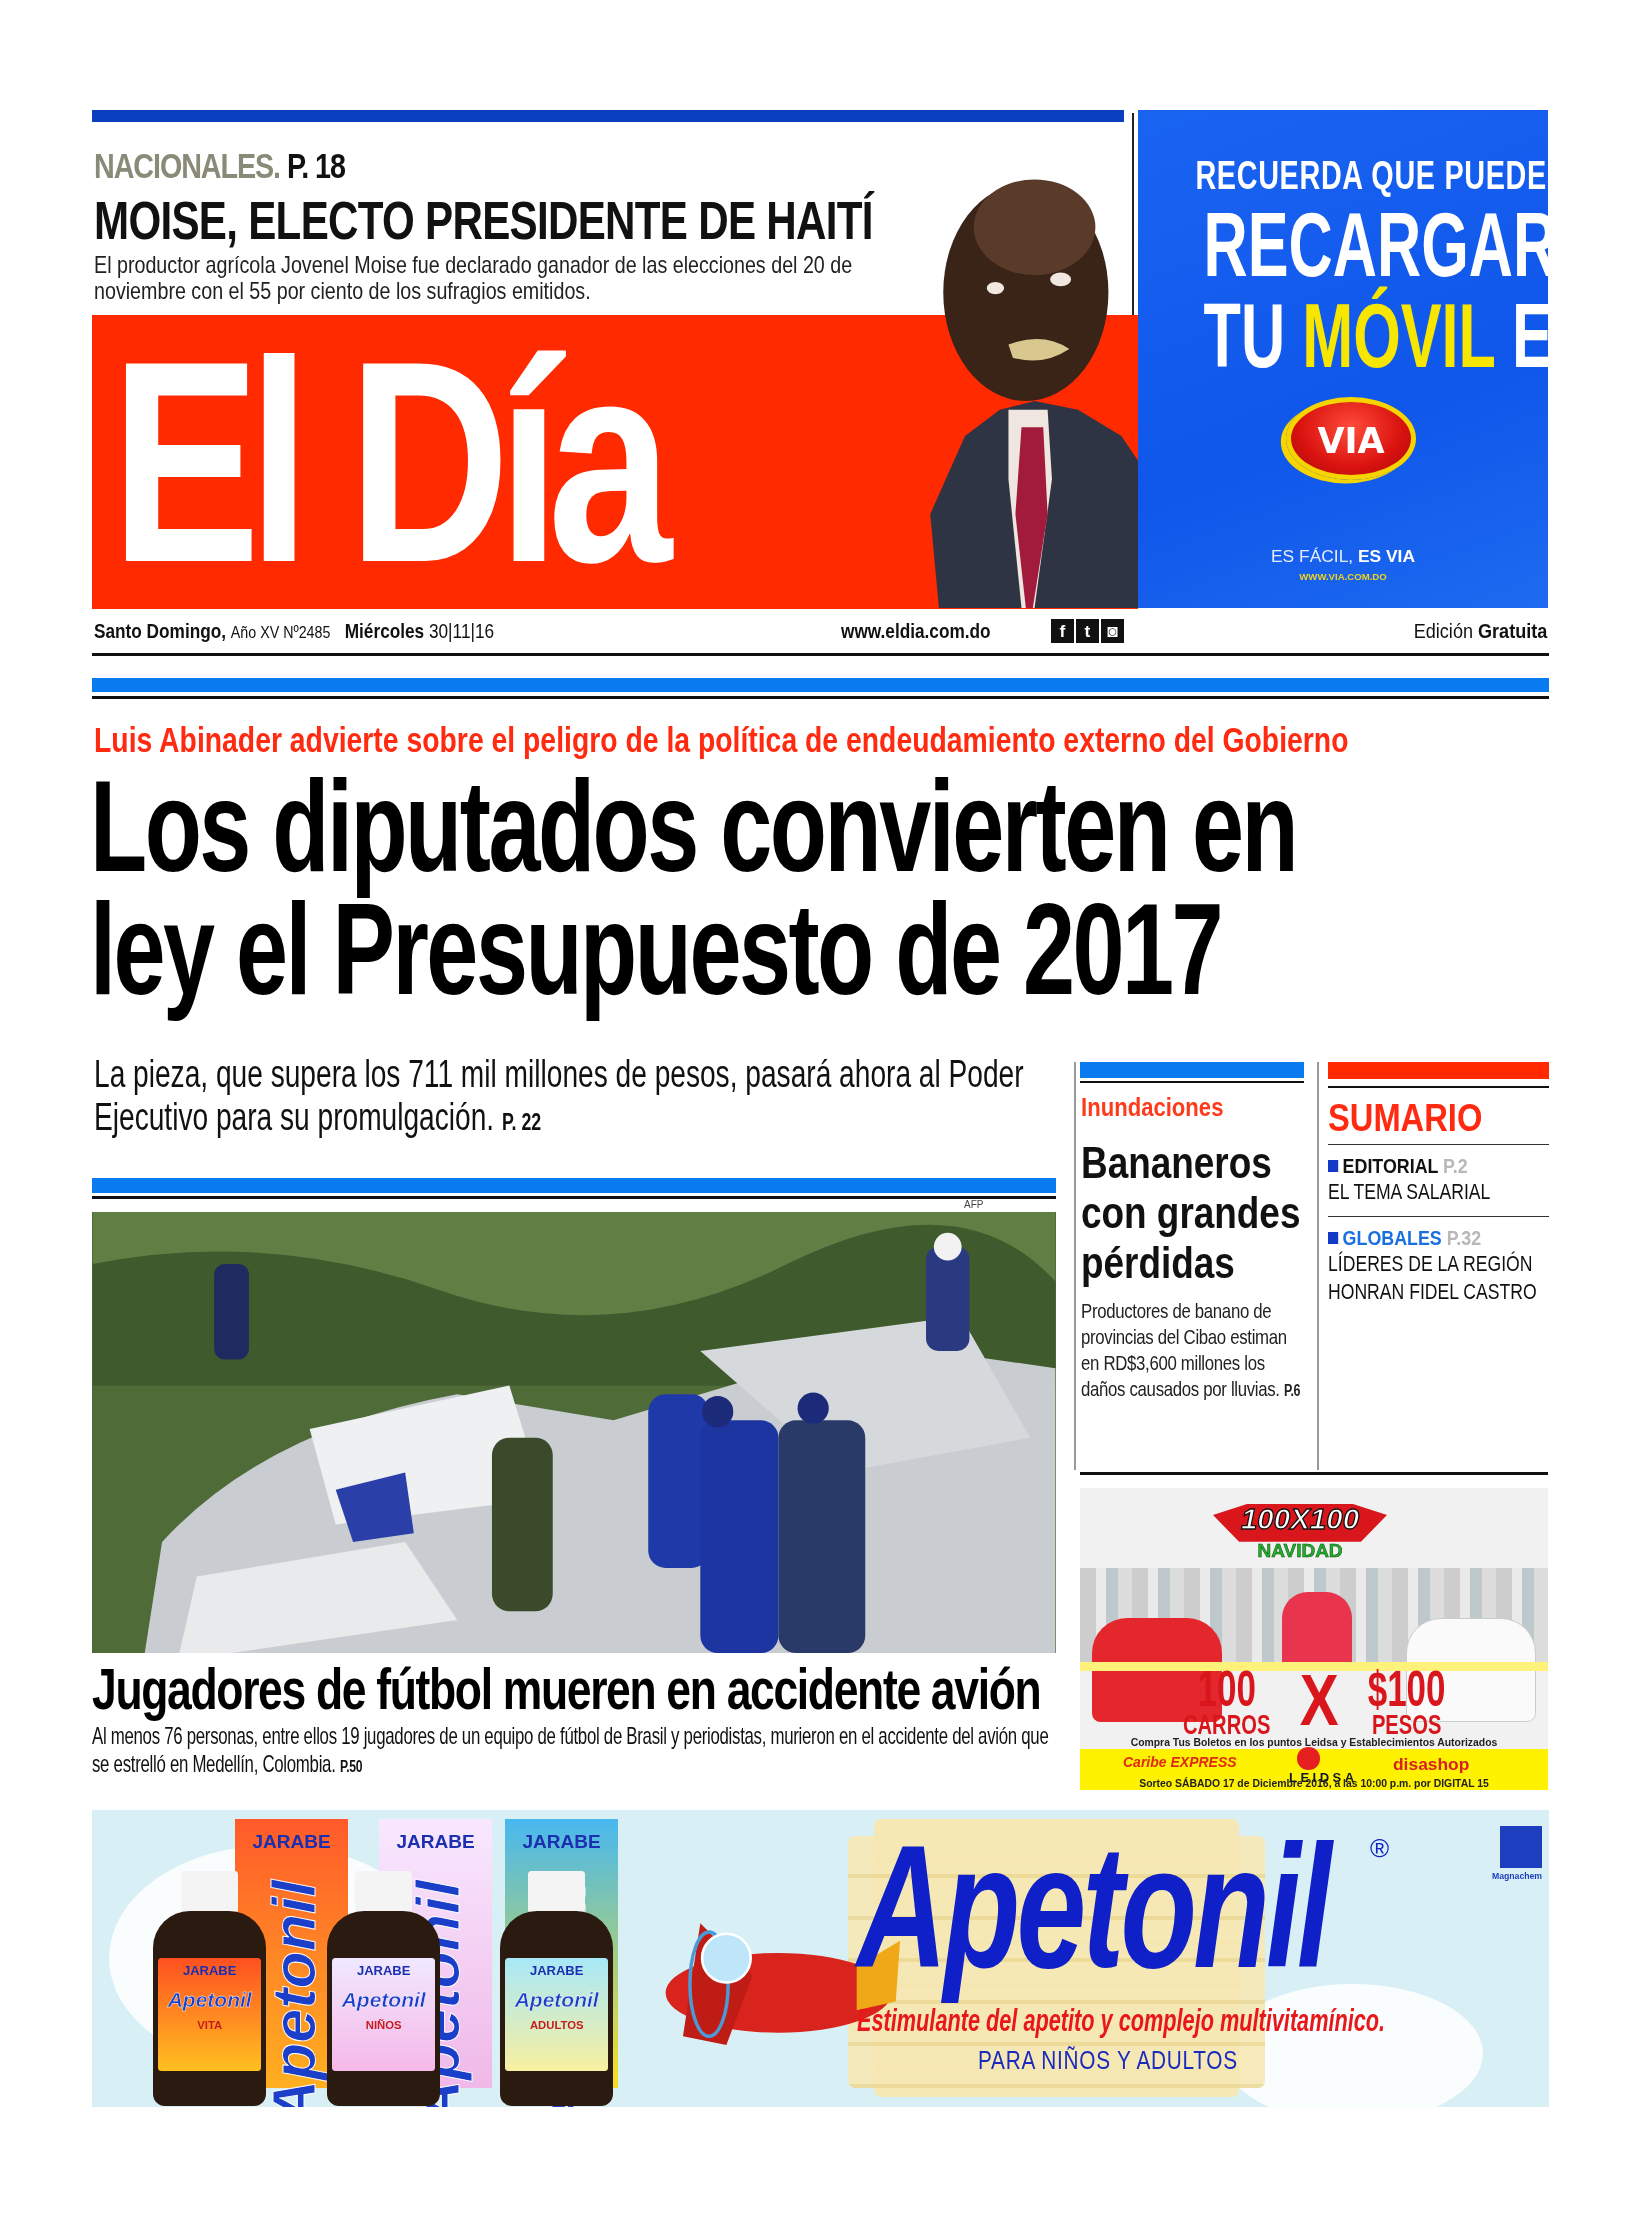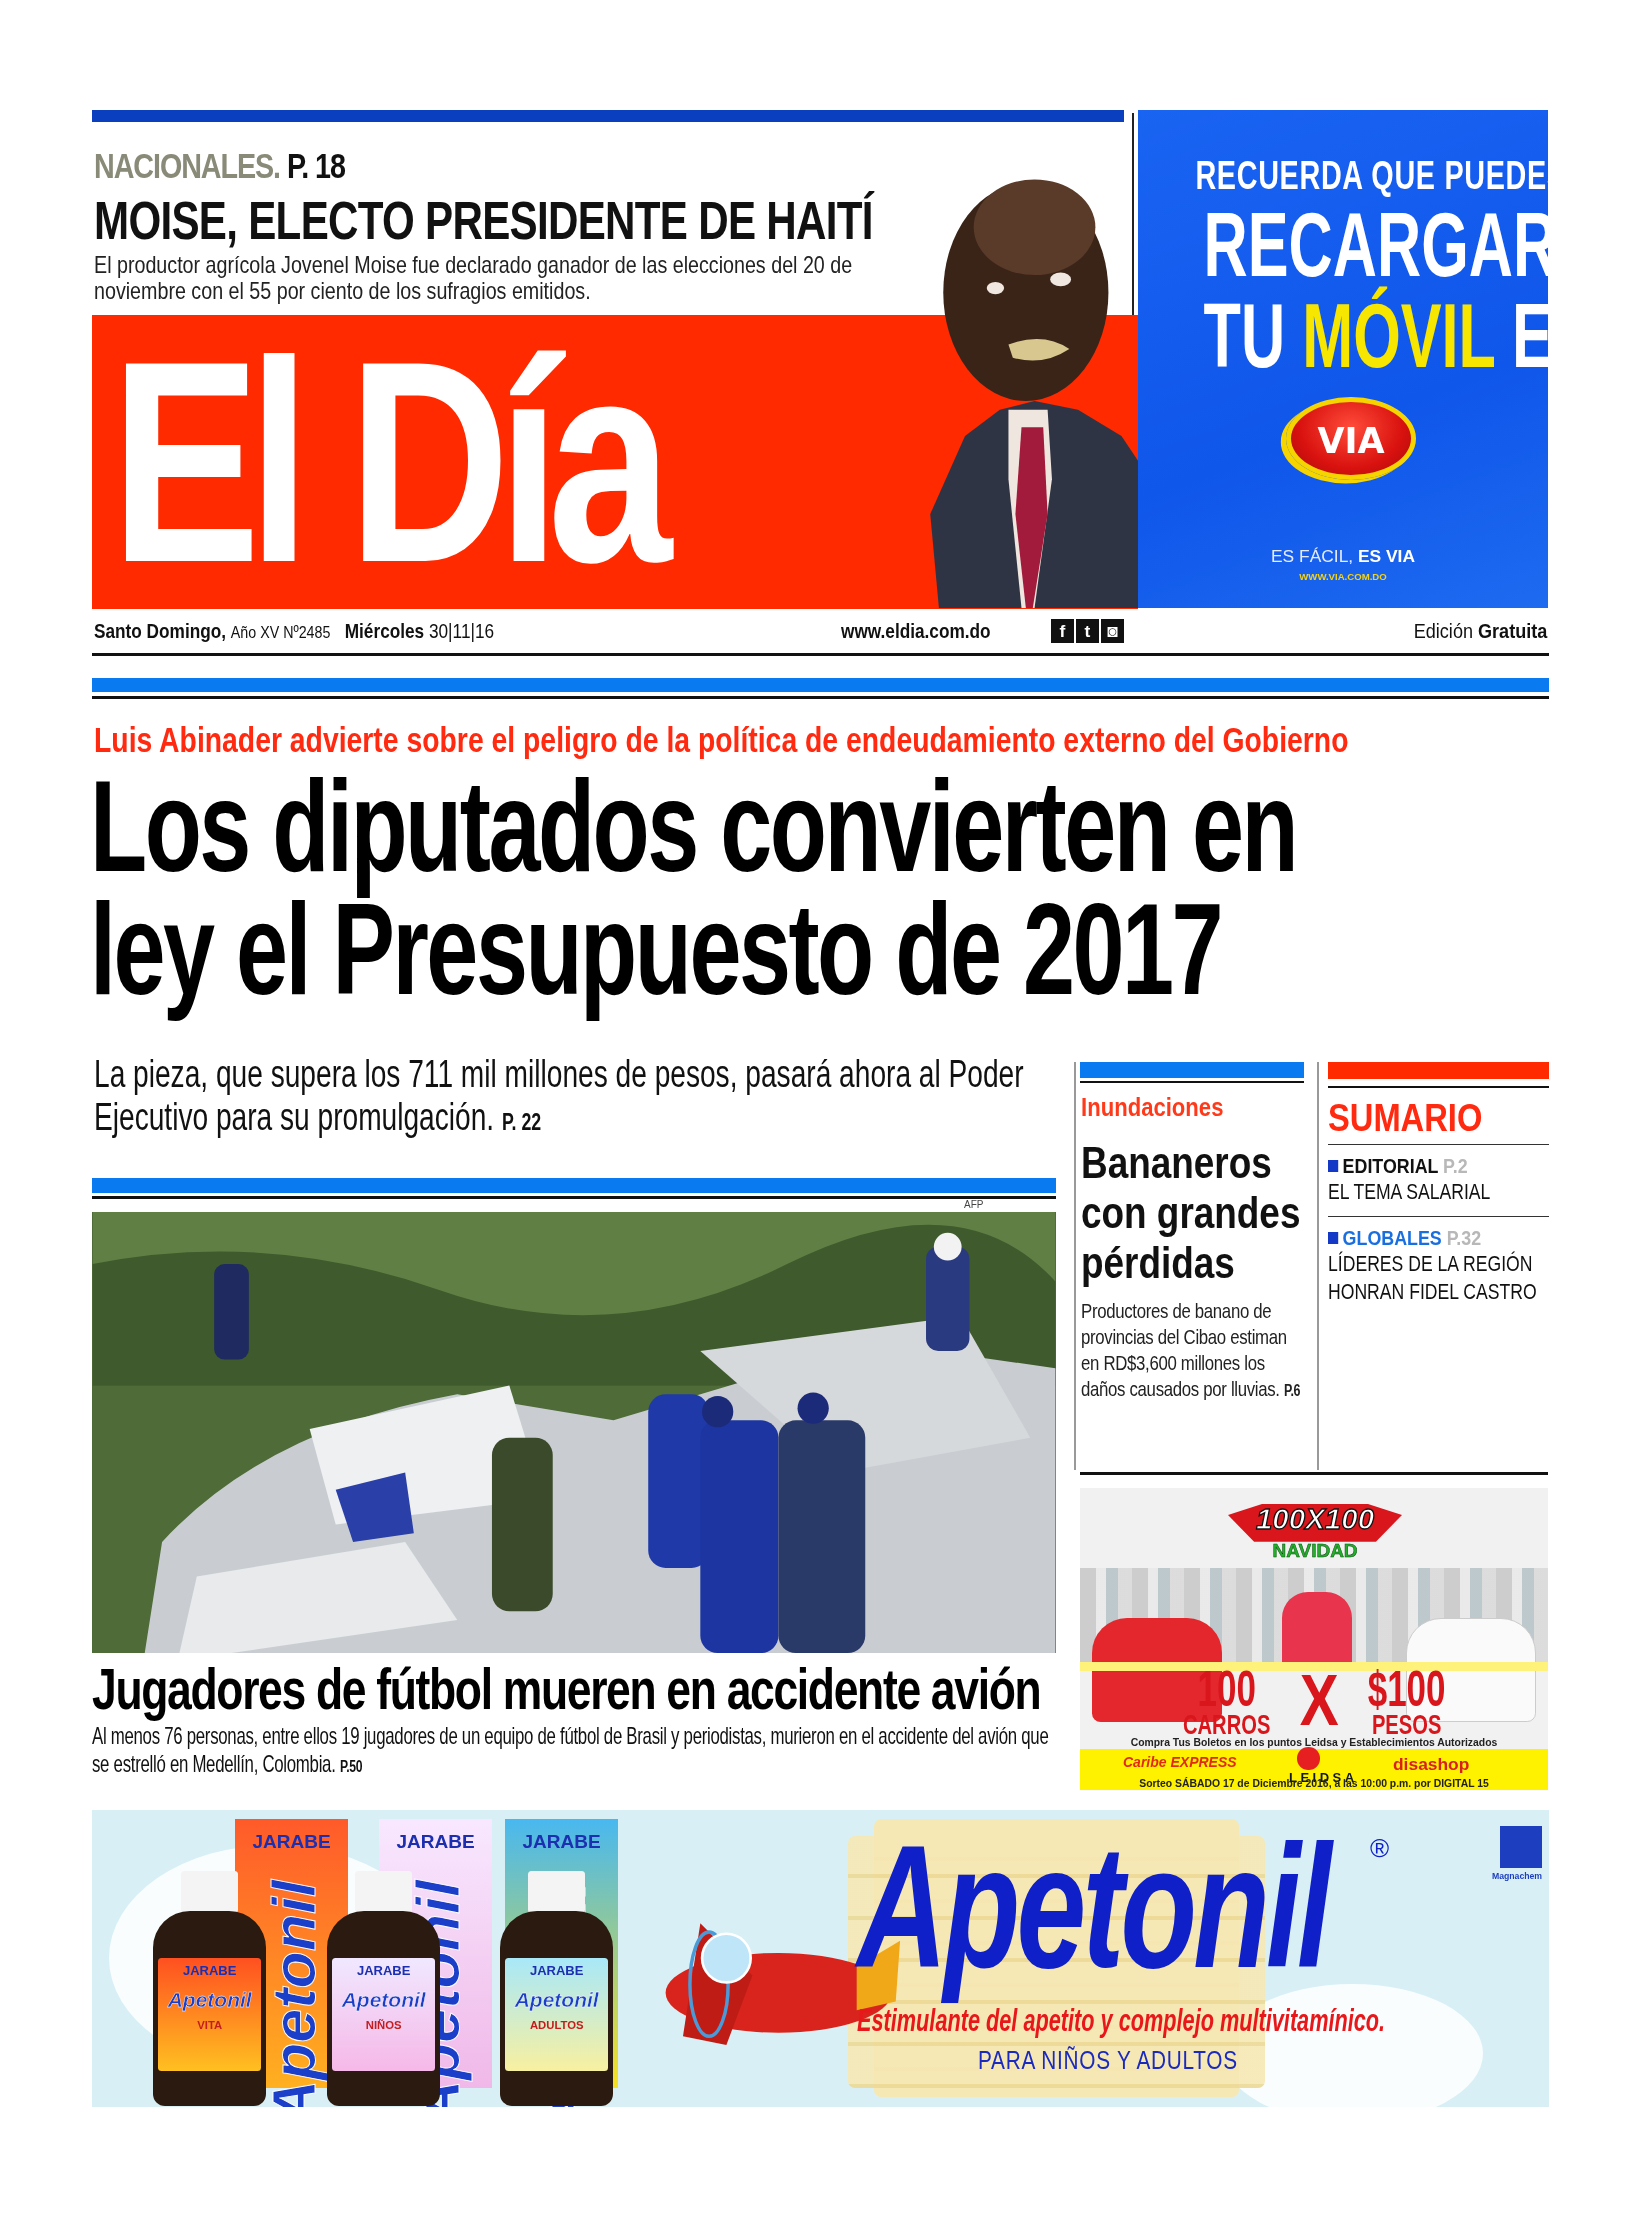--- a/index.html
+++ b/index.html
@@ -81,21 +81,21 @@
   .sum-item { border-top: 1.7px solid #333; padding-top: 8.7px; padding-bottom: 5.2px; }
   .sum-item .hd { font-size: 21px; font-weight: bold; white-space: nowrap; transform: scaleX(0.85); transform-origin: left; }
   .sum-item .sq { display: inline-block; width: 12px; height: 12px; background: #1339c6; margin-right: 5.2px; vertical-align: 0.9px; }
   .sum-item .pg { color: #b8b8b8; }
   .sum-item .txt { font-size: 22px; line-height: 28px; color: #111; transform: scaleX(0.80); transform-origin: left; width: 278px; }
 
   .rule-right2 { left: 1080px; top: 1472px; width: 468px; height: 2.6px; background: #111; }
 
   
   .ad-carros { left: 1080px; top: 1488px; width: 468px; height: 302px; overflow: hidden; background: #f1f1f1; }
-  .ad-carros .banner { position: absolute; left: 148px; top: 8.7px; width: 174px; height: 66px; }
+  .ad-carros .banner { position: absolute; left: 133px; top: 8.7px; width: 174px; height: 66px; }
   .ad-carros .banner .rib { position: absolute; left: 0; top: 7px; width: 174px; height: 38px; background: #d8161c; clip-path: polygon(0 30%, 20% 0, 80% 0, 100% 30%, 85% 100%, 15% 100%); }
   .ad-carros .banner .t1 { position: absolute; left: 0; width: 174px; top: 5.2px; text-align: center; color: #fff; font-weight: bold; font-style: italic; font-size: 29.5px; -webkit-text-stroke: 1.3px #111; }
   .ad-carros .banner .t2 { position: absolute; left: 0; width: 174px; top: 43px; text-align: center; color: #22b02c; font-weight: bold; font-size: 19px; -webkit-text-stroke: 0.5px #0a4a0a; }
   .ad-carros .lot { position: absolute; left: 0; top: 80px; width: 468px; height: 96px; background: repeating-linear-gradient(90deg, #c9c9c9 0 15.6px, #e9e9e9 15.6px 26px, #b8c4c8 26px 38px, #dadada 38px 52px); opacity: 0.9; }
   .ad-carros .car-red { position: absolute; left: 12px; top: 130px; width: 130px; height: 104px; border-radius: 35px 35px 8.7px 8.7px; background: #e3272c; }
   .ad-carros .car-white { position: absolute; right: 12px; top: 130px; width: 130px; height: 104px; border-radius: 35px 35px 8.7px 8.7px; background: #fafafa; border: 0.9px solid #ccc; }
   .ad-carros .man { position: absolute; left: 202px; top: 104px; width: 70px; height: 78px; background: #e8344c; border-radius: 26px 26px 0 0; }
   .ad-carros .yelband { position: absolute; left: 0; top: 174px; width: 468px; height: 8.7px; background: #fff27a; }
   .ad-carros .big { position: absolute; left: 0; width: 468px; top: 179px; text-align: center; color: #d8161c; font-weight: bold; white-space: nowrap; }
   .ad-carros .big .n { font-size: 50px; line-height: 45px; transform: scaleX(0.7); display: inline-block; }

